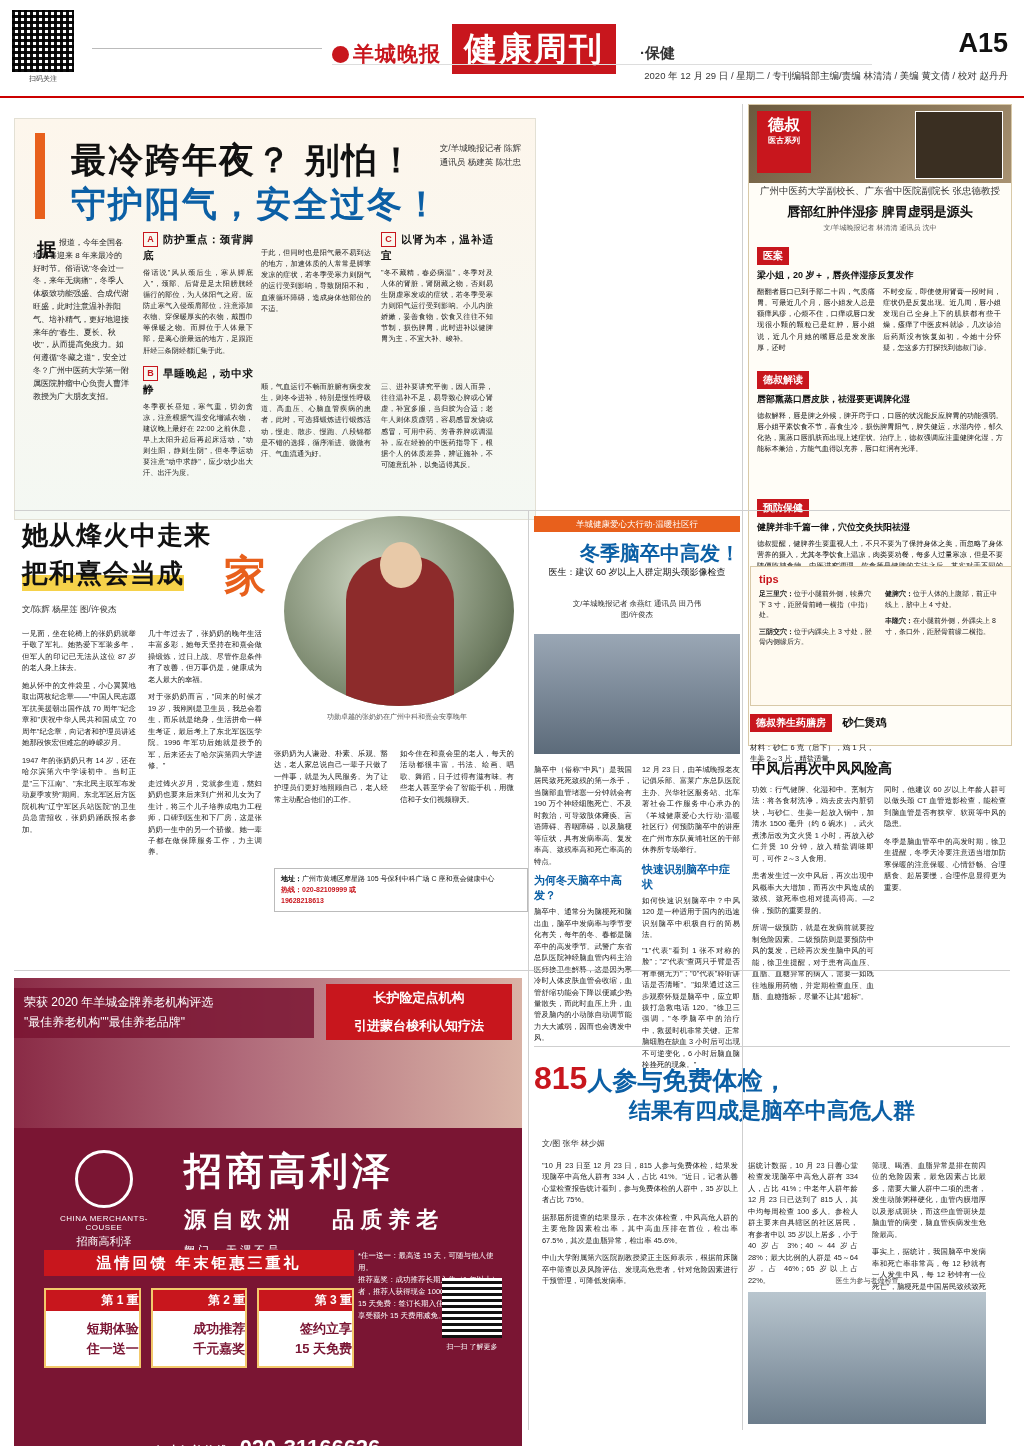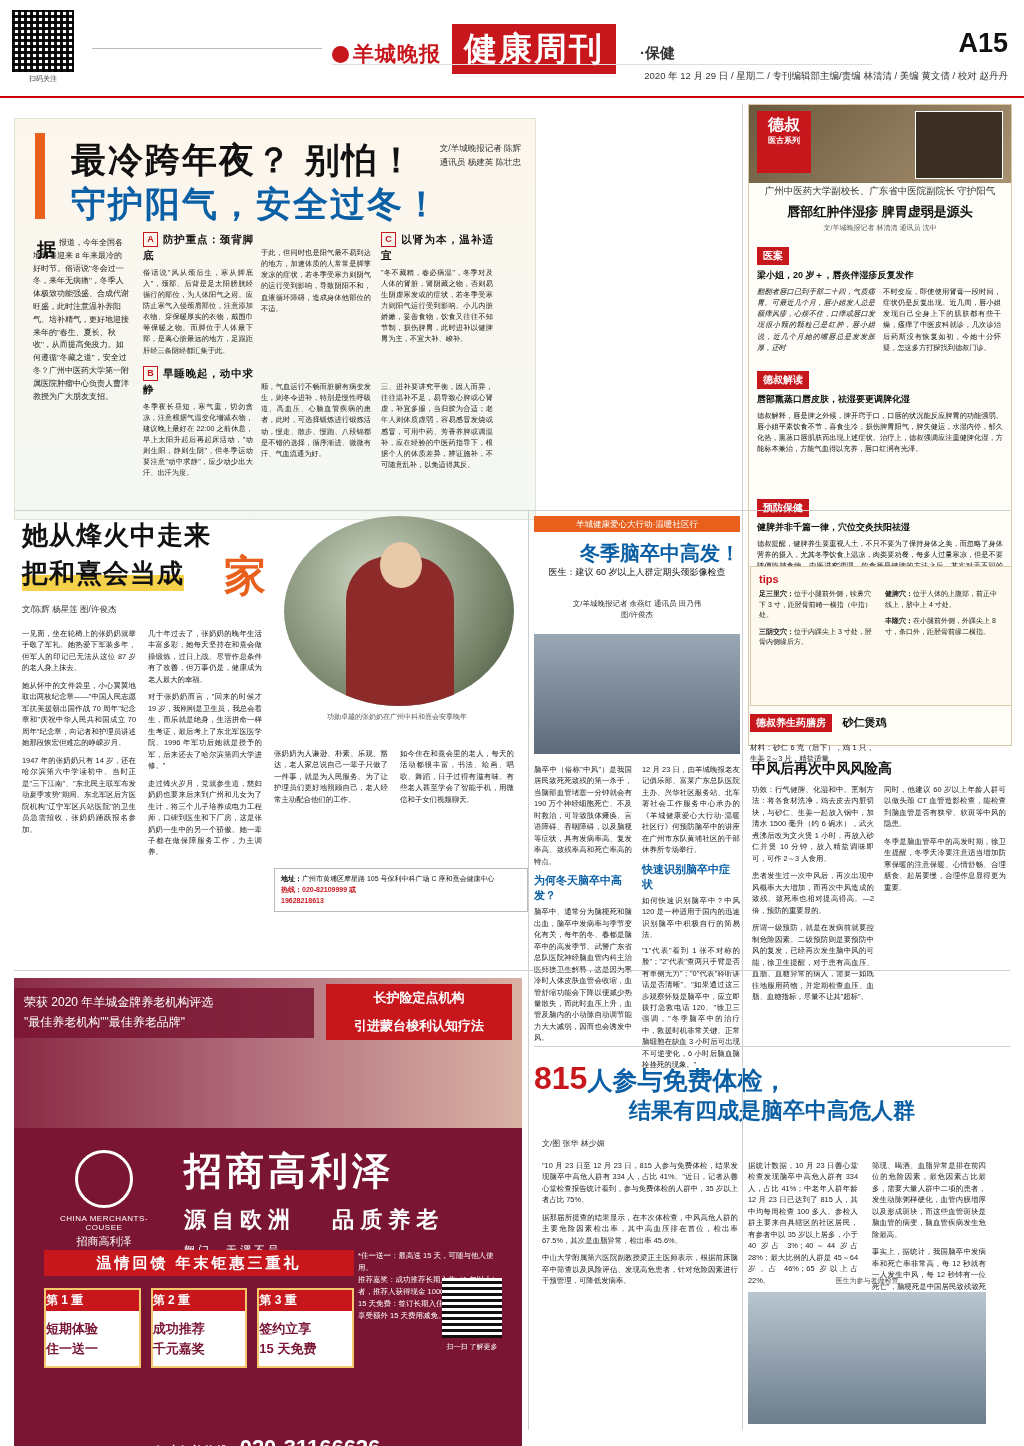--- a/index.html
+++ b/index.html
@@ -75,21 +75,21 @@
   .ad-top{position:absolute;left:0;top:0;width:508px;height:150px;background:linear-gradient(90deg,#8a2b46 0%,#b06a7a 45%,#d9b3a6 100%);}
   .ad-topbox{position:absolute;left:0;top:10px;width:300px;height:50px;background:rgba(122,21,51,.85);color:#fff;font-size:12px;line-height:1.7;padding:4px 10px;box-sizing:border-box;}
   .ad-redbox{position:absolute;right:10px;top:6px;width:186px;height:56px;background:#c8161d;color:#fff;font-size:13px;font-weight:bold;line-height:28px;text-align:center;}
   .ad-logo{position:absolute;left:30px;top:172px;width:120px;text-align:center;}
   .ad-logo .mark{width:52px;height:52px;border:3px solid #fff;border-radius:50%;margin:0 auto 6px;}
   .ad-main{position:absolute;left:170px;top:168px;}
   .ad-main h1{margin:0;font-size:38px;letter-spacing:4px;}
   .ad-main h2{margin:8px 0 0;font-size:22px;letter-spacing:6px;font-weight:bold;}
   .ad-strip{position:absolute;left:30px;top:272px;width:310px;height:26px;background:#c8161d;color:#fff;font-size:15px;font-weight:bold;text-align:center;line-height:26px;letter-spacing:3px;}
   .ad-gifts{position:absolute;left:30px;top:310px;width:310px;display:flex;gap:10px;}
-  .gift{width:96px;background:#fff;color:#7a1533;text-align:left;border:2px solid #f3c96b;}
+  .gift{width:96px;background:#fff;color:#7a1533;text-align:right;border:2px solid #f3c96b;}
   .gift .hd{background:#c8161d;color:#fff;font-size:12px;font-weight:bold;padding:2px 0;}
   .gift .bd{font-size:13px;font-weight:bold;line-height:1.5;padding:8px 0;}
   .ad-note{position:absolute;right:14px;top:272px;width:150px;font-size:7.5px;line-height:1.6;color:#fff;}
   .ad-tel{position:absolute;left:0;bottom:28px;width:508px;text-align:center;font-size:22px;font-weight:bold;color:#fff;}
   .ad-tel small{display:block;font-size:9px;font-weight:normal;margin-top:4px;}
   .ad-qr{position:absolute;right:20px;top:300px;width:60px;height:60px;background:repeating-linear-gradient(0deg,#111 0 3px,#fff 3px 6px),repeating-linear-gradient(90deg,#111 0 3px,transparent 3px 6px);}
   .ad-qr-txt{position:absolute;right:14px;top:364px;width:72px;text-align:center;font-size:7px;color:#fff;}
 
   
   .b815{position:absolute;left:534px;top:1060px;width:476px;height:370px;}
@@ -167,32 +167,32 @@
   </div>
 
   <div class="deshu">
     <div class="deshu-photo">
       <div class="deshu-badge">
         <div>德叔</div>
         <div style="font-size:8px;line-height:11px;">医古系列</div>
       </div>
       <div class="deshu-doc"></div>
     </div>
-    <div class="deshu-name">广州中医药大学副校长、广东省中医院副院长 守护阳气</div>
+    <div class="deshu-name">广州中医药大学副校长、广东省中医院副院长 张忠德教授</div>
 
     <div class="dsec" style="top:94px;">
       <div class="dtitle" style="text-align:center;font-size:13px;">唇部红肿伴湿疹 脾胃虚弱是源头</div>
       <div class="smallcaps" style="text-align:center;">文/羊城晚报记者 林清清 通讯员 沈中</div>
     </div>
 
     <div class="dsec" style="top:140px;">
       <span class="dsec-h">医案</span>
       <div style="font-size:9px;font-weight:bold;margin-top:4px;">梁小姐，20 岁＋，唇炎伴湿疹反复发作</div>
       <div style="display:flex;gap:8px;">
-        <p style="width:118px;font-style:italic;">翻翻者唇口已到手部二十四，气质痛胃。可最近几个月，唇小姐发人总是额痒风疹，心烦不住，口痒或唇口发现很小颗的颗粒已是红肿，唇小姐说，近几个月她的嘴唇总是发发胀厚，还时</p>
+        <p style="width:118px;">翻翻者唇口已到手部二十四，气质痛胃。可最近几个月，唇小姐发人总是额痒风疹，心烦不住，口痒或唇口发现很小颗的颗粒已是红肿，唇小姐说，近几个月她的嘴唇总是发发胀厚，还时</p>
         <p style="width:118px;">不时变应，即使使用肾膏一段时间，症状仍是反复出现。近几周，唇小姐发现自己全身上下的肌肤都有些干燥，瘙痒了中医皮科就诊，几次诊治后药斯没有恢复如初，今她十分怀疑，怎这多方打探找到德叔门诊。</p>
       </div>
     </div>
 
     <div class="dsec" style="top:264px;">
       <span class="dsec-h">德叔解读</span>
       <div style="font-size:9px;font-weight:bold;margin-top:4px;">唇部熏蒸口唇皮肤，祛湿要更调脾化湿</div>
       <p>德叔解释，唇是脾之外候，脾开窍于口，口唇的状况能反应脾胃的功能强弱。唇小姐平素饮食不节，喜食生冷，损伤脾胃阳气，脾失健运，水湿内停，郁久化热，熏蒸口唇肌肤而出现上述症状。治疗上，德叔强调应注重健脾化湿，方能标本兼治，方能气血得以充养，唇口红润有光泽。</p>
     </div>
 

